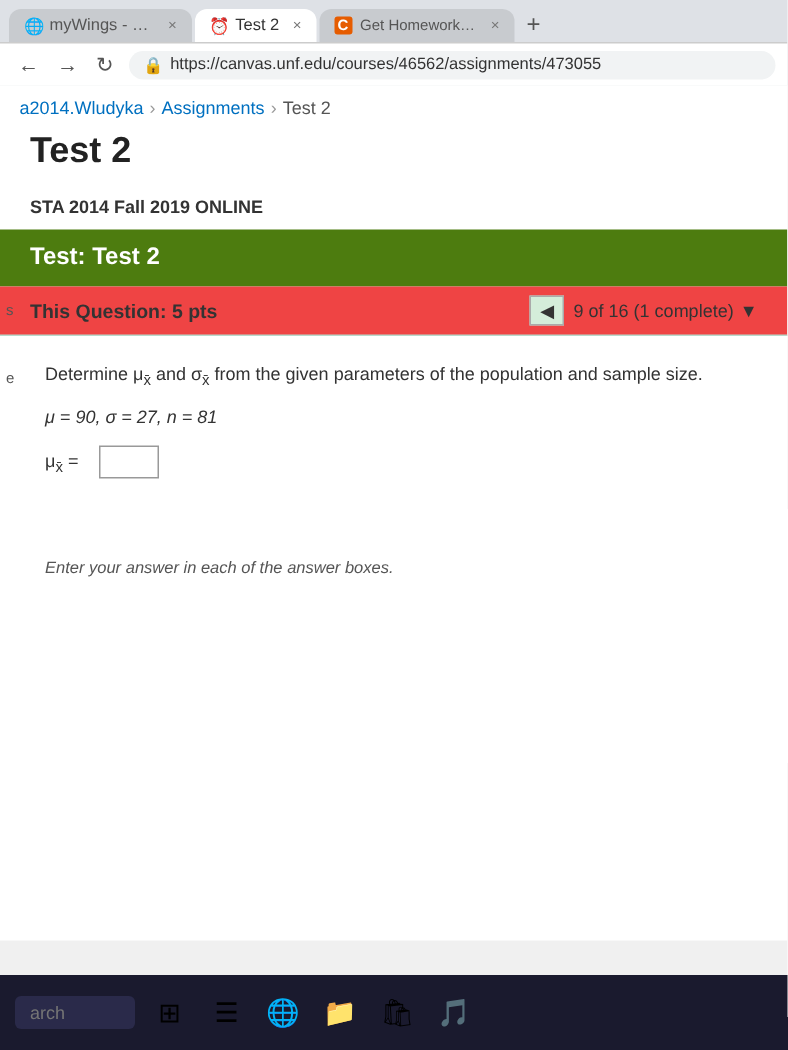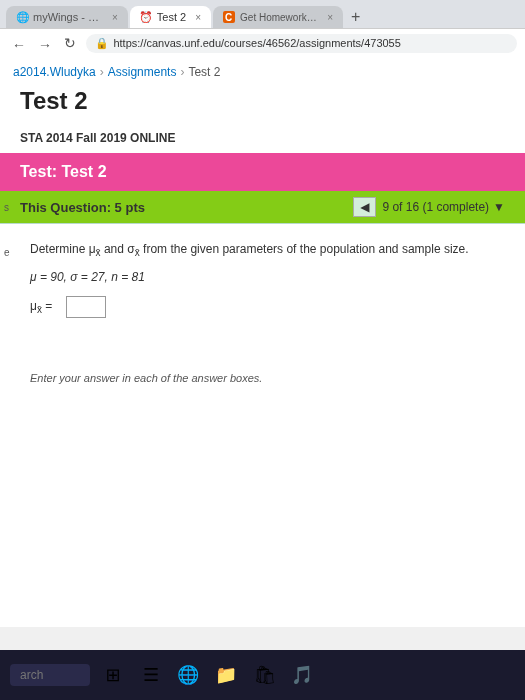--- a/index.html
+++ b/index.html
@@ -155,29 +155,29 @@
     }
 
     .course-label {
       padding: 4px 20px 8px;
       font-size: 12px;
       font-weight: bold;
       color: #333;
     }
 
     .test-header {
-      background: #ec4899;
+      background: #4d7c0f;
       color: white;
       padding: 10px 20px;
       font-size: 16px;
       font-weight: bold;
     }
 
     .question-bar {
-      background: #84cc16;
+      background: #ef4444;
       display: flex;
       align-items: center;
       justify-content: space-between;
       padding: 6px 20px;
       border-bottom: 1px solid #b8dacc;
     }
 
     .question-pts {
       font-size: 13px;
       color: #333;

